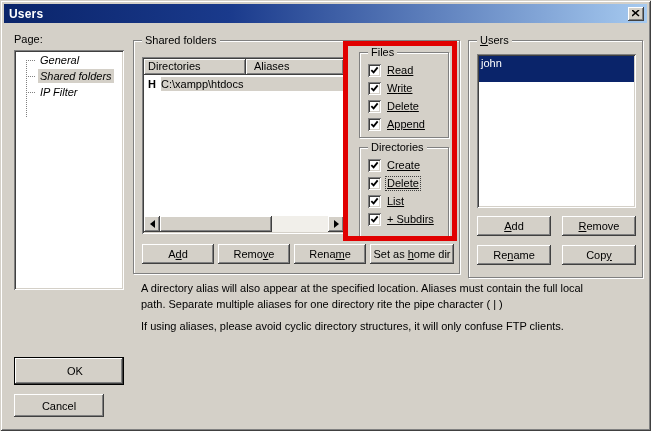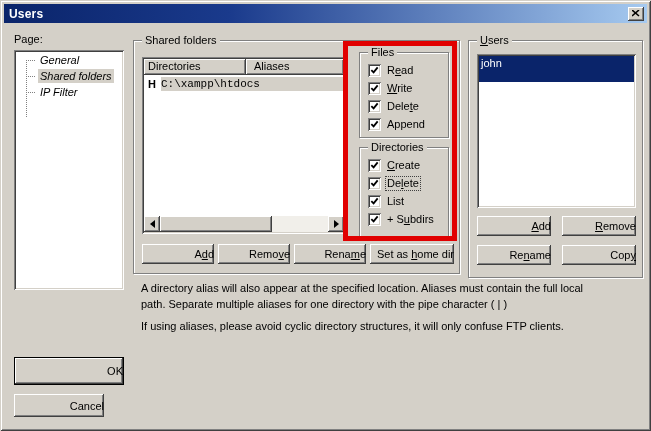--- a/index.html
+++ b/index.html
@@ -22,21 +22,21 @@
   .title-text { color:#fff; font-weight:bold; font-size:12px; letter-spacing:.2px; }
   .close-btn {
     margin-left:auto; width:16px; height:14px; background:#D4D0C8;
     display:flex; align-items:center; justify-content:center;
     box-shadow: inset -1px -1px #404040, inset 1px 1px #FFF, inset -2px -2px #808080;
   }
 
   
   .btn3d {
     position:absolute; background:#D4D0C8; text-align:center;
-    display:flex; align-items:center; justify-content:flex-end;
+    display:flex; align-items:center; justify-content:center;
     box-shadow: inset -1px -1px #404040, inset 1px 1px #FFF,
                 inset -2px -2px #808080, inset 2px 2px #D4D0C8;
   }
   .btn-default { border:1px solid #000; }
   .sunken {
     background:#FFF;
     box-shadow: inset 1px 1px #808080, inset -1px -1px #FFF,
                 inset 2px 2px #404040, inset -2px -2px #D4D0C8;
   }
   .group {
@@ -62,33 +62,33 @@
   .listview { position:absolute; left:8px; top:16px; width:204px; height:177px; }
   .lv-header { position:absolute; left:2px; top:2px; right:2px; height:16px; display:flex; }
   .lv-hcell {
     background:#D4D0C8; padding:1px 4px; line-height:13px;
     box-shadow: inset -1px -1px #404040, inset 1px 1px #FFF, inset -2px -2px #808080;
   }
   .lv-hcell.c1 { width:102px; }
   .lv-hcell.c2 { flex:1;padding-left:8px; }
   .lv-row { position:absolute; left:2px; top:19px; right:2px; height:15px; display:flex; align-items:center; }
   .home-flag { font-weight:bold; padding:0 5px 0 4px; }
-  .dir-cell { flex:1; background:#D4D0C8; line-height:14px; height:14px;font-family:Liberation Mono, monospace; }
+  .dir-cell { flex:1; background:#D4D0C8; line-height:14px; height:14px; }
   .hscroll { position:absolute; left:2px; right:2px; bottom:2px; height:16px; display:flex; background:#F1EFEA; }
   .sb-btn { width:16px; height:16px; background:#D4D0C8; display:flex; align-items:center; justify-content:center;
     box-shadow: inset -1px -1px #404040, inset 1px 1px #FFF, inset -2px -2px #808080, inset 2px 2px #D4D0C8; }
   .sb-thumb { width:112px; height:16px; background:#D4D0C8;
     box-shadow: inset -1px -1px #404040, inset 1px 1px #FFF, inset -2px -2px #808080, inset 2px 2px #D4D0C8; }
   .tri-l { width:0; height:0; border:4px solid transparent; border-right:5px solid #000; border-left:none; }
   .tri-r { width:0; height:0; border:4px solid transparent; border-left:5px solid #000; border-right:none; }
 
   .sf-btn { height:20px; width:72px; top:203px; }
 
   
-  .perm-group { width:90px; }
+  .perm-group { width:90px;text-decoration:underline; }
   .files-group { left:225px; top:11px; height:86px; }
   .dirs-group  { left:225px; top:106px; height:90px; }
   .chk-row { display:flex; align-items:center; height:18px; margin:0 0 0 8px; }
   .chk-row:first-of-type { margin-top:8px; }
   .checkbox { width:13px; height:13px; background:#FFF; margin-right:5px; flex:none;
     display:flex; align-items:center; justify-content:center;
     box-shadow: inset 1px 1px #808080, inset -1px -1px #FFF, inset 2px 2px #404040, inset -2px -2px #D4D0C8; }
   .chk-label { line-height:13px; padding:0 1px; }
   .chk-label.focused { outline:1px dotted #404040; }
 
@@ -270,21 +270,21 @@
     <div class="btn3d u-btn" style="left:8px; top:204px;">
         <span>Re<u>n</u>ame</span>
       </div>
     <div class="btn3d u-btn" style="left:93px; top:204px;">
         <span>Cop<u>y</u></span>
       </div>
   </div>
 
   <div class="notes">
     <div>A directory alias will also appear at the specified location. Aliases must contain the full local</div>
-    <div>path. Separate multiple aliases for one directory with the pipe character ( | )</div>
+    <div>path. Separate multiple aliases for one directory rite the pipe character ( | )</div>
     <div class="p2">If using aliases, please avoid cyclic directory structures, it will only confuse FTP clients.</div>
   </div>
 
   <div class="btn3d btn-default ok-btn">
       <span>OK</span>
     </div>
   <div class="btn3d cancel-btn">
       <span>Cancel</span>
     </div>
 

